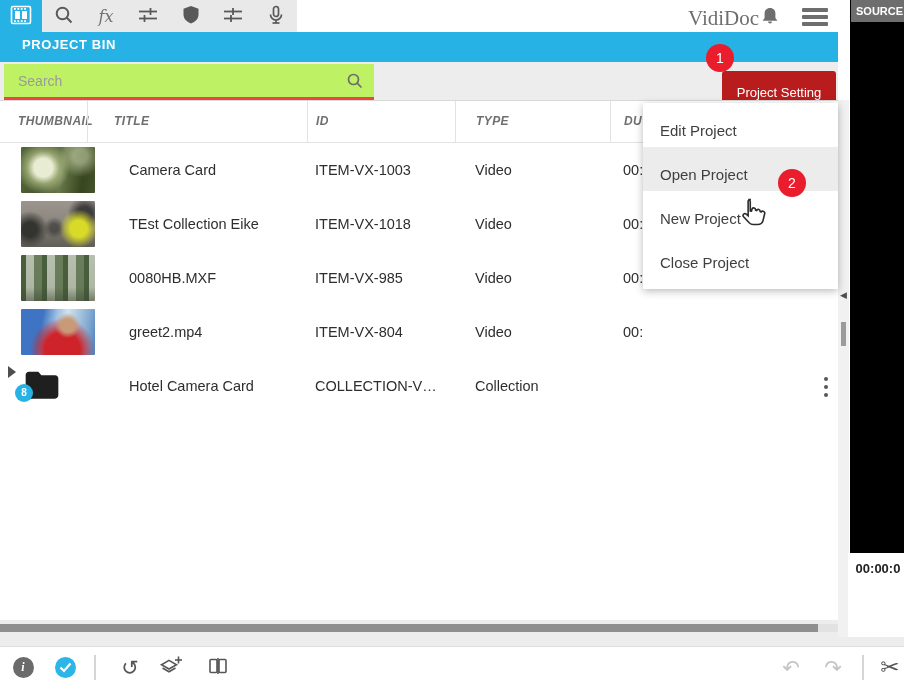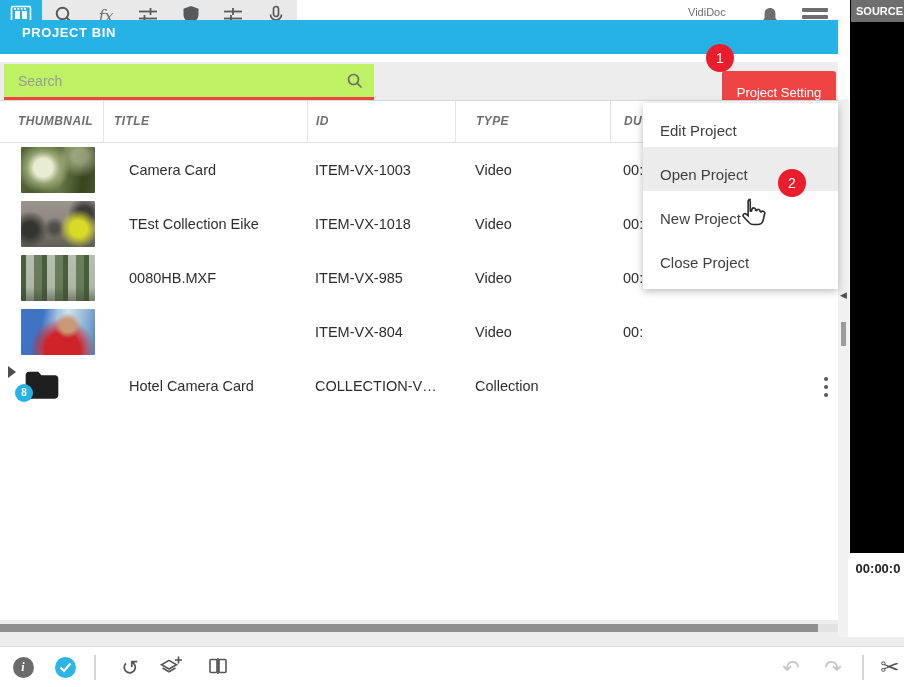--- a/index.html
+++ b/index.html
@@ -4,34 +4,34 @@
 <style>
   html,body{margin:0;padding:0;background:#fff;}
   .app{position:relative;width:904px;height:687px;overflow:hidden;
        font-family:"Liberation Sans",sans-serif;background:#fff;}
   
   .topbar{position:absolute;left:0;top:0;width:850px;height:34px;background:#fff;}
   .tool-strip{position:absolute;left:0;top:0;width:297px;height:34px;background:#e9e9e9;display:flex;align-items:center;}
   .tool{width:44px;height:34px;display:flex;align-items:center;justify-content:center;cursor:pointer;}
   .tool.active{background:#27b2e5;}
   .fx-glyph{font-family:"DejaVu Serif",serif;font-style:italic;font-size:16px;color:#6f7073;line-height:1;}
-  .app-title{position:absolute;left:688px;top:6px;font-size:11px;color:#6d6e70;}
+  .app-title{position:absolute;left:688px;top:6px;font-size:21px;color:#6d6e70;font-family:Liberation Serif, serif;}
   .bell{position:absolute;left:758px;top:5px;width:24px;height:24px;}
   .hamburger{position:absolute;left:802px;top:8px;width:26px;height:18px;display:flex;flex-direction:column;justify-content:space-between;}
   .hamburger span{display:block;height:4px;background:#6e6e6e;border-radius:1px;}
   
-  .bin-bar{position:absolute;left:0;top:20px;width:838px;height:34px;background:#27b2e5;color:#fff;
+  .bin-bar{position:absolute;left:0;top:32px;width:838px;height:34px;background:#27b2e5;color:#fff;
            font-size:13px;font-weight:bold;letter-spacing:.6px;line-height:26px;padding-left:22px;box-sizing:border-box;}
   .search-row{position:absolute;left:0;top:62px;width:838px;height:38px;background:#ededed;}
   .search-box{position:absolute;left:4px;top:2px;width:370px;height:33px;background:#bef264;border-bottom:6px solid #ef4444;}
   .search-box input{position:absolute;left:12px;top:5px;width:360px;height:22px;border:none;outline:none;
                     font-family:"Liberation Sans",sans-serif;font-size:14px;color:#444;background:transparent;}
   .search-box input::placeholder{color:#9a9a9a;opacity:1;}
   .search-mag{position:absolute;right:10px;top:8px;}
-  .ps-btn{position:absolute;left:722px;top:9px;width:114px;height:42px;background:#ef4444;color:#fff;border:none;
+  .ps-btn{position:absolute;left:722px;top:9px;width:114px;height:42px;background:#b91c1c;color:#fff;border:none;
           border-radius:3px;font-family:"Liberation Sans",sans-serif;font-size:13px;cursor:pointer;}
   
   .table-area{position:absolute;left:0;top:100px;width:838px;height:520px;background:#fff;border-top:1px solid #d8d8d8;}
   .thead{position:absolute;left:0;top:0;width:838px;height:41px;border-bottom:1px solid #e2e2e2;}
   .th{position:absolute;top:0;height:41px;line-height:41px;font-size:12px;font-weight:bold;color:#6f6f6f;
       letter-spacing:.4px;box-sizing:border-box;white-space:nowrap;font-style:italic;}
   .th.sep{border-left:1px solid #e2e2e2;}
   .tbody{position:absolute;left:0;top:42px;width:838px;}
   .tr{position:relative;width:838px;height:54px;}
   .cell{position:absolute;top:0;height:54px;line-height:54px;font-size:14.5px;color:#2e2e2e;white-space:nowrap;}
@@ -201,21 +201,21 @@
             <line x1="11.2" y1="11.2" x2="15.5" y2="15.5"></line>
         </svg>
       </span>
     </div>
     <button class="ps-btn">Project Setting</button>
   </div>
 
   <div class="table-area">
     <div class="thead" id="thead">
         <div class="th" style="left: 18px; padding-left: 0px; width: 85px;">THUMBNAIL</div>
-        <div class="th sep" style="left: 103px; padding-left: 10px; width: 204px;">TITLE</div>
+        <div class="th sep" style="left: 87px; padding-left: 26px; width: 204px;">TITLE</div>
         <div class="th sep" style="left: 307px; padding-left: 8px; width: 148px;">ID</div>
         <div class="th sep" style="left: 455px; padding-left: 20px; width: 155px;">TYPE</div>
         <div class="th sep" style="left: 610px; padding-left: 13px; width: 228px;">DU</div>
       </div>
     <div class="tbody" id="tbody">
         <div class="tr">
           <div class="thumb thumb-forest-stream"></div>
           <div class="cell c-title">Camera Card</div>
           <div class="cell c-id">ITEM-VX-1003</div>
           <div class="cell c-type">Video</div>
@@ -230,20 +230,21 @@
         </div>
         <div class="tr">
           <div class="thumb thumb-palm-trees"></div>
           <div class="cell c-title">0080HB.MXF</div>
           <div class="cell c-id">ITEM-VX-985</div>
           <div class="cell c-type">Video</div>
           <div class="cell c-dur">00:</div>
         </div>
         <div class="tr">
           <div class="thumb thumb-man-red-shirt"></div>
+          <div class="cell c-title">greet2.mp4</div>
           <div class="cell c-id">ITEM-VX-804</div>
           <div class="cell c-type">Video</div>
           <div class="cell c-dur">00:</div>
         </div>
         <div class="tr">
           <div style="position: absolute; left: 22px; top: 6px;"><svg width="40" height="40" viewBox="0 0 24 24">
               <path d="M9.8 4 H4.2 C3 4 2.2 4.9 2.2 6 v12.2 c0 1.1.8 2 2 2 h15.6 c1.2 0 2-.9 2-2 V8.2 c0-1.1-.8-2-2-2 h-8.2 l-1.8-2.2 z" fill="#1f1f1f"></path>
             </svg></div>
           <div class="cell c-title">Hotel Camera Card</div>
           <div class="cell c-id">COLLECTION-V…</div>

